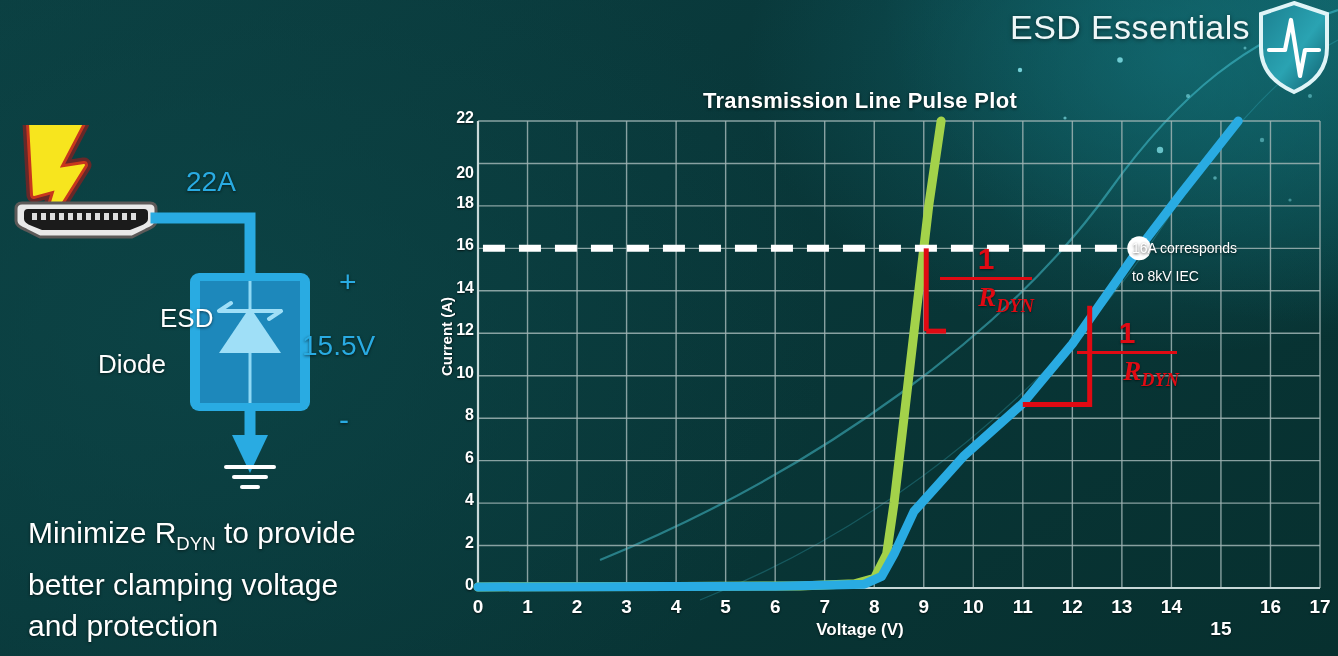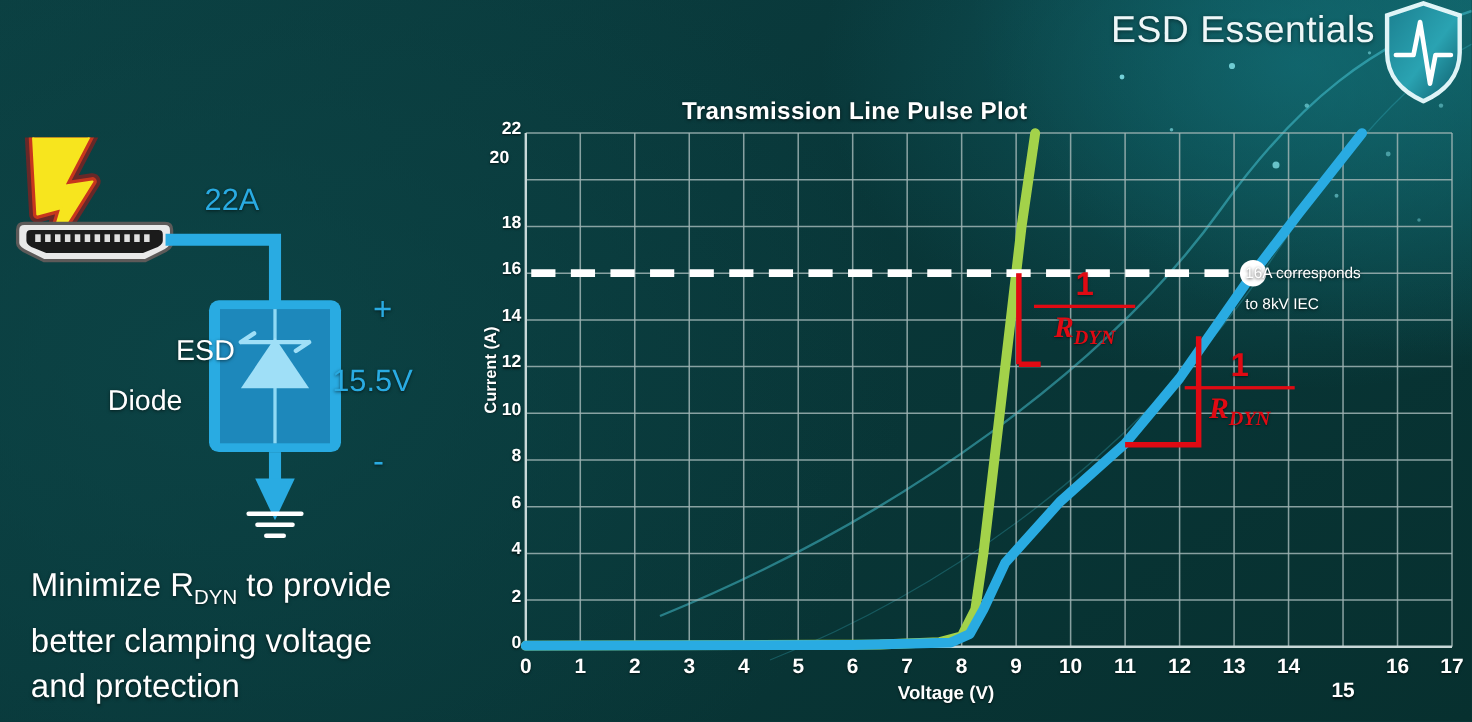--- a/index.html
+++ b/index.html
@@ -48,21 +48,21 @@
   #bottom-note{
     position:absolute;left:28px;top:512px;width:420px;
     color:#ffffff;font-size:30px;line-height:41px;
     text-shadow:0 1px 3px rgba(0,0,0,.6);
   }
   #bottom-note sub{font-size:.62em;}
 
   
   #chart{position:absolute;left:420px;top:88px;width:918px;height:568px;}
   #chart-title{
-    position:absolute;left:200px;top:0px;width:480px;text-align:left;
+    position:absolute;left:200px;top:0px;width:480px;text-align:center;
     color:#ffffff;font-size:22px;font-weight:bold;letter-spacing:.3px;
     text-shadow:0 1px 3px rgba(0,0,0,.7);white-space:nowrap;
   }
   #ylabel{
     position:absolute;left:-34px;top:240px;width:120px;
     color:#ffffff;font-size:15px;font-weight:bold;
     transform:rotate(-90deg);transform-origin:center center;text-align:center;
     text-shadow:0 1px 2px rgba(0,0,0,.7);
   }
   #xlabel{
@@ -88,21 +88,21 @@
     text-shadow:0 1px 3px rgba(0,0,0,.7);white-space:nowrap;
   }
   #annot-16a{left:712px;top:146px;}
 
   .frac{
     position:absolute;color:#e00a13;font-weight:bold;
     text-align:center;text-shadow:0 1px 2px rgba(0,0,0,.5);
   }
   .frac .num{font-size:30px;font-style:normal;line-height:26px;}
   .frac .bar{height:3px;background:#e00a13;margin:5px auto 3px auto;}
-  .frac .den{font-size:27px;font-style:italic;font-family:"Liberation Serif",serif;line-height:28px;}
+  .frac .den{font-size:27px;font-style:italic;font-family:"Liberation Serif",serif;line-height:28px;text-align:right;}
   .frac .den sub{font-size:.68em;}
   #frac1{left:518px;top:158px;width:96px;}
   #frac1 .bar{width:92px;}
   #frac2{left:655px;top:232px;width:104px;}
   #frac2 .bar{width:100px;}
 </style>
 </head>
 <body>
 
 <div id="slide">
@@ -212,21 +212,21 @@
         <div class="ytick" style="top: 488px;">0</div>
         <div class="ytick" style="top: 445.545px;">2</div>
         <div class="ytick" style="top: 403.091px;">4</div>
         <div class="ytick" style="top: 360.636px;">6</div>
         <div class="ytick" style="top: 318.182px;">8</div>
         <div class="ytick" style="top: 275.727px;">10</div>
         <div class="ytick" style="top: 233.273px;">12</div>
         <div class="ytick" style="top: 190.818px;">14</div>
         <div class="ytick" style="top: 148.364px;">16</div>
         <div class="ytick" style="top: 105.909px;">18</div>
-        <div class="ytick" style="top: 47px; text-align: center;">20</div>
+        <div class="ytick" style="top: 76px;">20</div>
         <div class="ytick" style="top: 21px;">22</div>
       </div>
     <div id="xtick-wrap">
         <div class="xtick" style="left: 38px; top: 508px;">0</div>
         <div class="xtick" style="left: 87.5294px; top: 508px;">1</div>
         <div class="xtick" style="left: 137.059px; top: 508px;">2</div>
         <div class="xtick" style="left: 186.588px; top: 508px;">3</div>
         <div class="xtick" style="left: 236.118px; top: 508px;">4</div>
         <div class="xtick" style="left: 285.647px; top: 508px;">5</div>
         <div class="xtick" style="left: 335.176px; top: 508px;">6</div>

